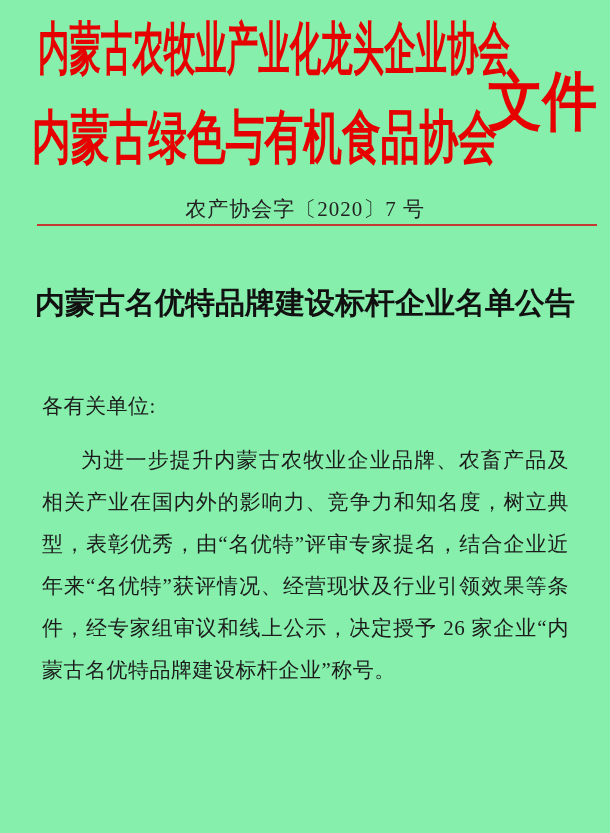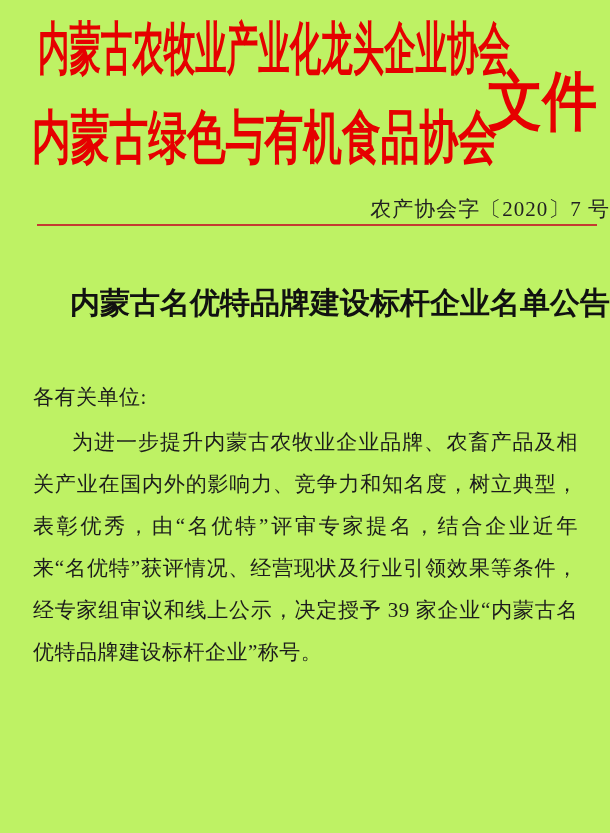--- a/index.html
+++ b/index.html
@@ -4,21 +4,21 @@
 <style>
   html, body {
     margin: 0;
     padding: 0;
     background: #ffffff;
   }
   .page {
     position: relative;
     width: 610px;
     height: 833px;
-    background: #bef264;
+    background: #86efac;
     font-family: "Liberation Serif", "DejaVu Serif", serif;
     overflow: hidden;
   }
   
   .header-svg {
     position: absolute;
     top: 0;
     left: 0;
   }
   .hdr-red {
@@ -28,61 +28,61 @@
   }
   .hdr1 { font-size: 57px; }
   .hdr2 { font-size: 58px; }
   .wj   { font-size: 64px; }
   
   .doc-number {
     position: absolute;
     top: 195px;
     left: 0;
     width: 100%;
-    text-align: right;
+    text-align: center;
     font-size: 21px;
     letter-spacing: 1px;
     color: #222222;
   }
   
   .red-rule {
     position: absolute;
     left: 37px;
     top: 224px;
     width: 560px;
     height: 2px;
     background: #c43a32;
   }
   
   .doc-title {
     position: absolute;
     top: 283px;
     left: 0;
     width: 100%;
-    text-align: right;
+    text-align: center;
     font-size: 30px;
     font-weight: bold;
     color: #111111;
     letter-spacing: 0px;
     white-space: nowrap;
   }
   
   .body-text {
     position: absolute;
     left: 30px;
     top: 373px;
     width: 551px;
     font-size: 21px;
     line-height: 42px;
     color: #1c1c1c;
     text-align: justify;
     letter-spacing: 0.5px;
   }
   .body-text p {
-    margin: 3px;
+    margin: 12px;
   }
   .indent {
     text-indent: 39px;
   }
   .attachment {
     margin-top: 42px !important;
   }
 </style>
 </head>
 <body>
@@ -96,16 +96,16 @@
   </svg>
 
   <div class="doc-number">农产协会字〔2020〕7 号</div>
 
   <div class="red-rule"></div>
 
   <div class="doc-title">内蒙古名优特品牌建设标杆企业名单公告</div>
 
   <div class="body-text">
     <p>各有关单位:</p>
-    <p class="indent">为进一步提升内蒙古农牧业企业品牌、农畜产品及相关产业在国内外的影响力、竞争力和知名度，树立典型，表彰优秀，由“名优特”评审专家提名，结合企业近年来“名优特”获评情况、经营现状及行业引领效果等条件，经专家组审议和线上公示，决定授予 39 家企业“内蒙古名优特品牌建设标杆企业”称号。</p>
+    <p class="indent">为进一步提升内蒙古农牧业企业品牌、农畜产品及相关产业在国内外的影响力、竞争力和知名度，树立典型，表彰优秀，由“名优特”评审专家提名，结合企业近年来“名优特”获评情况、经营现状及行业引领效果等条件，经专家组审议和线上公示，决定授予 26 家企业“内蒙古名优特品牌建设标杆企业”称号。</p>
   </div>
 
 </div>
 
 </body></html>

